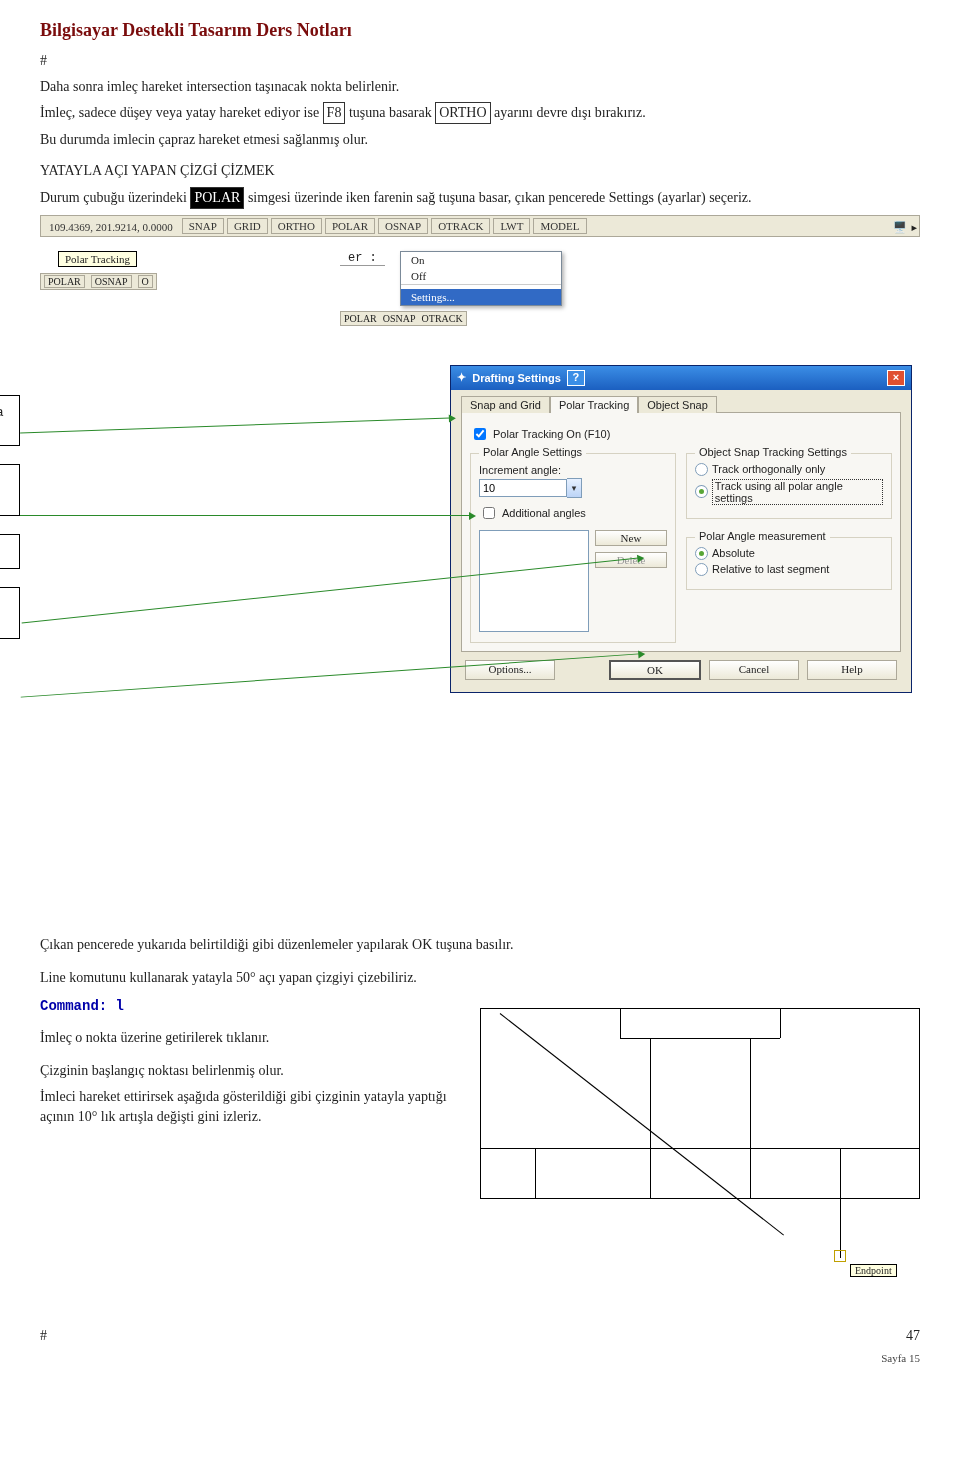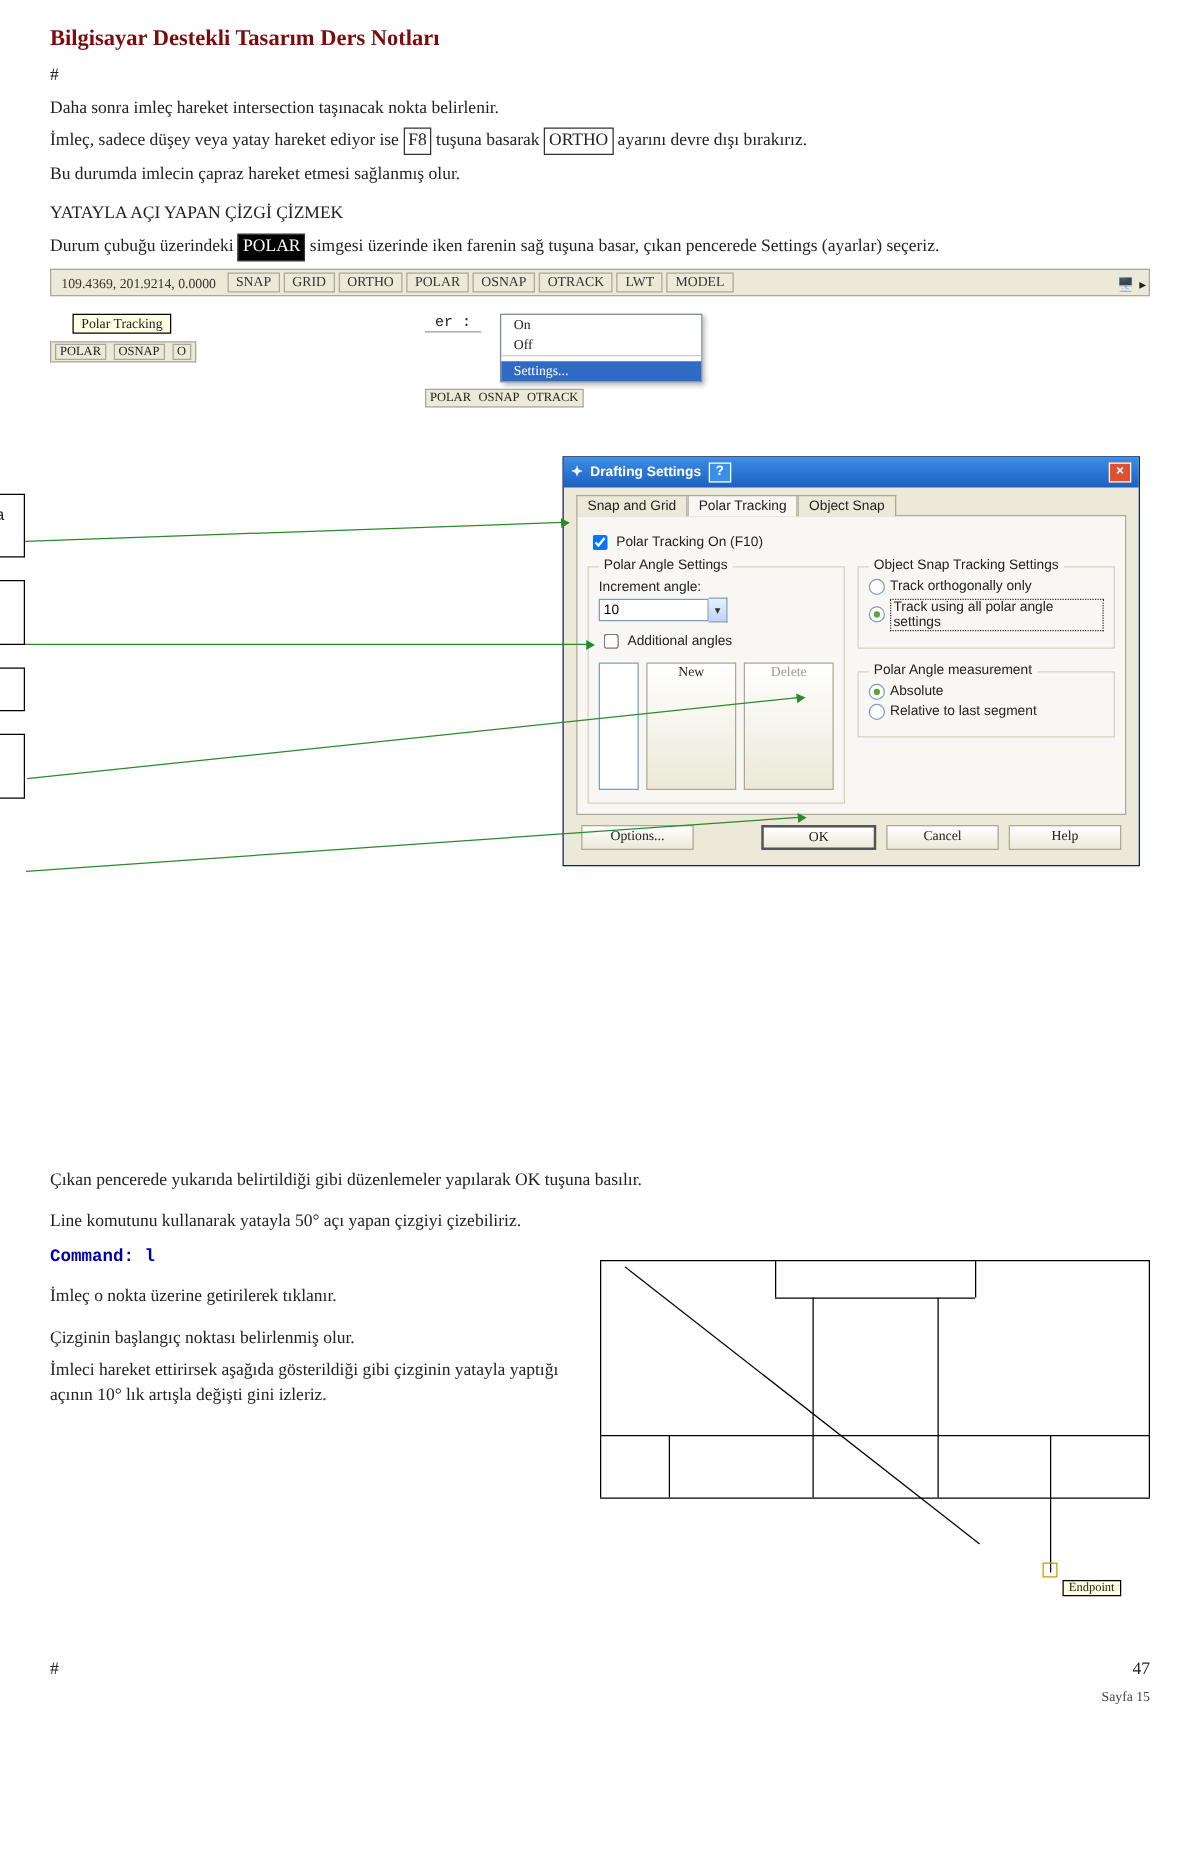--- a/index.html
+++ b/index.html
@@ -154,21 +154,21 @@
                 <span class="sel">
                   <input value="10" style="">
                   <span class="arrow">▾</span>
                 </span>
                 <label class="chk" style="margin-top:6px">
                   <input type="checkbox" style="">
                   <span>Additional angles</span>
                 </label>
                 <div style="display:flex;gap:6px">
                   <div class="listbox" style="flex:1"></div>
-                  <div style="display:flex;flex-direction:row;gap:6px;justify-content:flex-start;padding-top:4px">
+                  <div style="display:flex;flex-direction:column;gap:6px;justify-content:flex-start;padding-top:4px">
                     <div class="btn small">New</div>
                     <div class="btn small dis">Delete</div>
                   </div>
                 </div>
               </div>
             </div>
             <div class="col">
               <div class="fieldset">
                 <div class="fs-title">Object Snap Tracking Settings</div>
                 <div class="radio-row">

